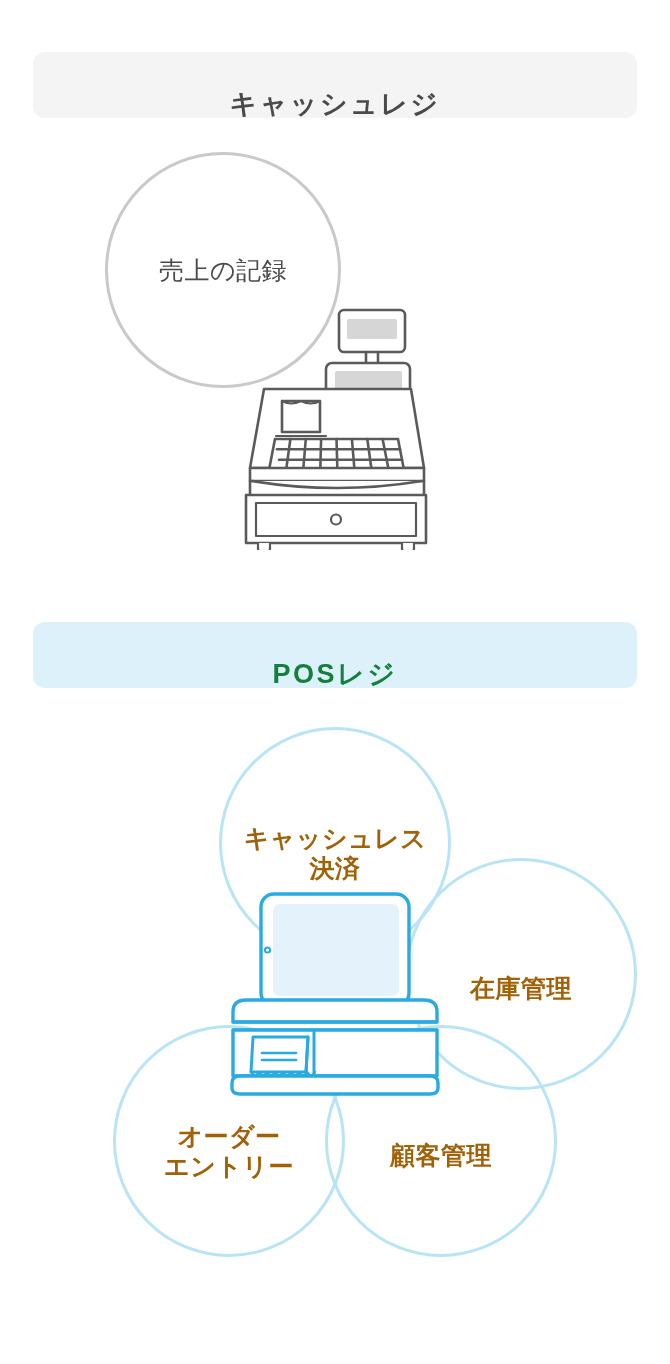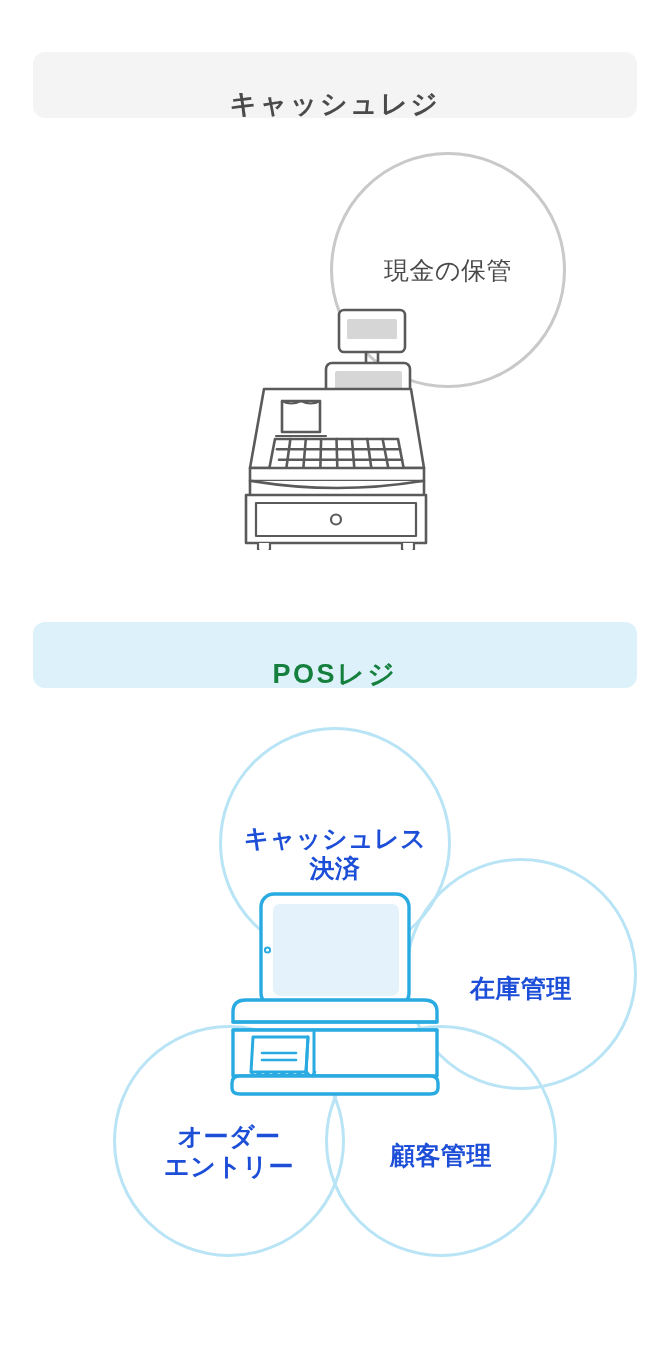--- a/index.html
+++ b/index.html
@@ -84,21 +84,21 @@
   #circle-sales-record { left: 105px; top: 152px; }
   #circle-cash-keep    { left: 330px; top: 152px; }
 
   
   .circle-blue {
     width: 232px;
     height: 232px;
     border: 3px solid #b8e4f5;
   }
   .circle-blue .circle-label {
-    color: #1d4ed8;
+    color: #a16207;
     margin-top: 28px;
   }
   #circle-cashless   { left: 219px; top: 127px; }
   #circle-sales-an   { left: 33px;  top: 258px; }
   #circle-inventory  { left: 405px; top: 258px; }
   #circle-order      { left: 113px; top: 425px; }
   #circle-customer   { left: 325px; top: 425px; }
 
   .lbl-offset-up   { transform: translateY(-4px); }
 
@@ -121,24 +121,24 @@
 </style>
 </head>
 <body>
 
 <div class="section" id="section-cash">
 
   <div class="header-bar" id="header-cash">
     <span class="header-title">キャッシュレジ</span>
   </div>
 
-
-  <div class="circle circle-gray" id="circle-cash-keep">
-    <span class="circle-label">現金の保管</span>
-  </div>
+  <div class="circle circle-gray" id="circle-sales-record">
+    <span class="circle-label">売上の記録</span>
+  </div>
+
 
   <div class="illus" id="cash-register-illustration">
     <svg viewBox="0 0 215 245" width="215" height="245" xmlns="http://www.w3.org/2000/svg">
       <g fill="none" stroke="#5a5a5a" stroke-width="2.6" stroke-linejoin="round" stroke-linecap="round">
 
         <rect x="111" y="5" width="66" height="42" rx="5" fill="#ffffff"></rect>
         <rect x="119" y="14" width="50" height="20" rx="1.5" fill="#d6d6d6" stroke="none"></rect>
 
         <path d="M138 47 L138 58" stroke-width="2.6"></path>
         <path d="M150 47 L150 58" stroke-width="2.6"></path>

